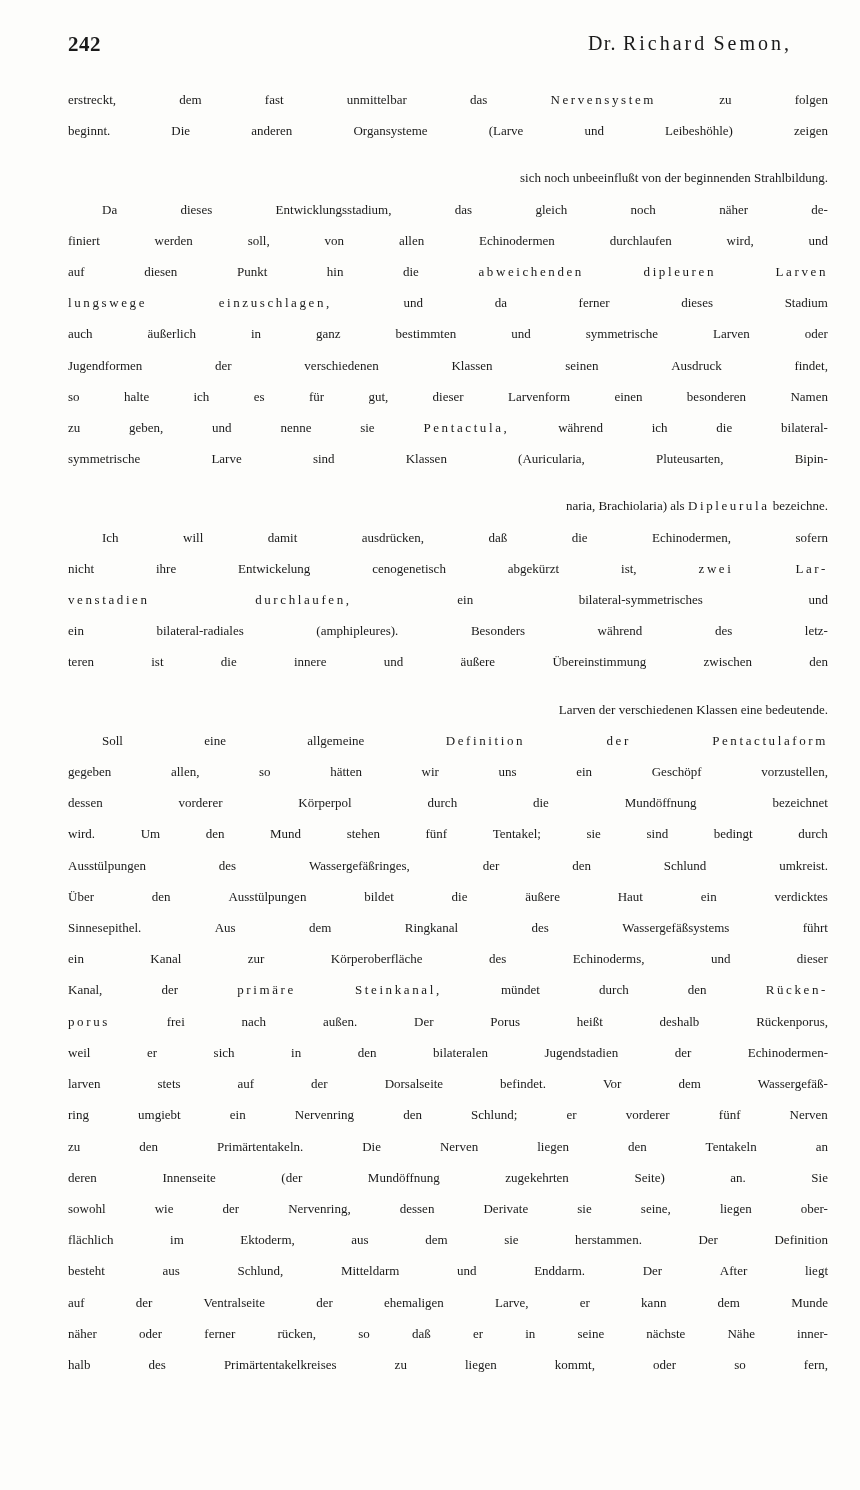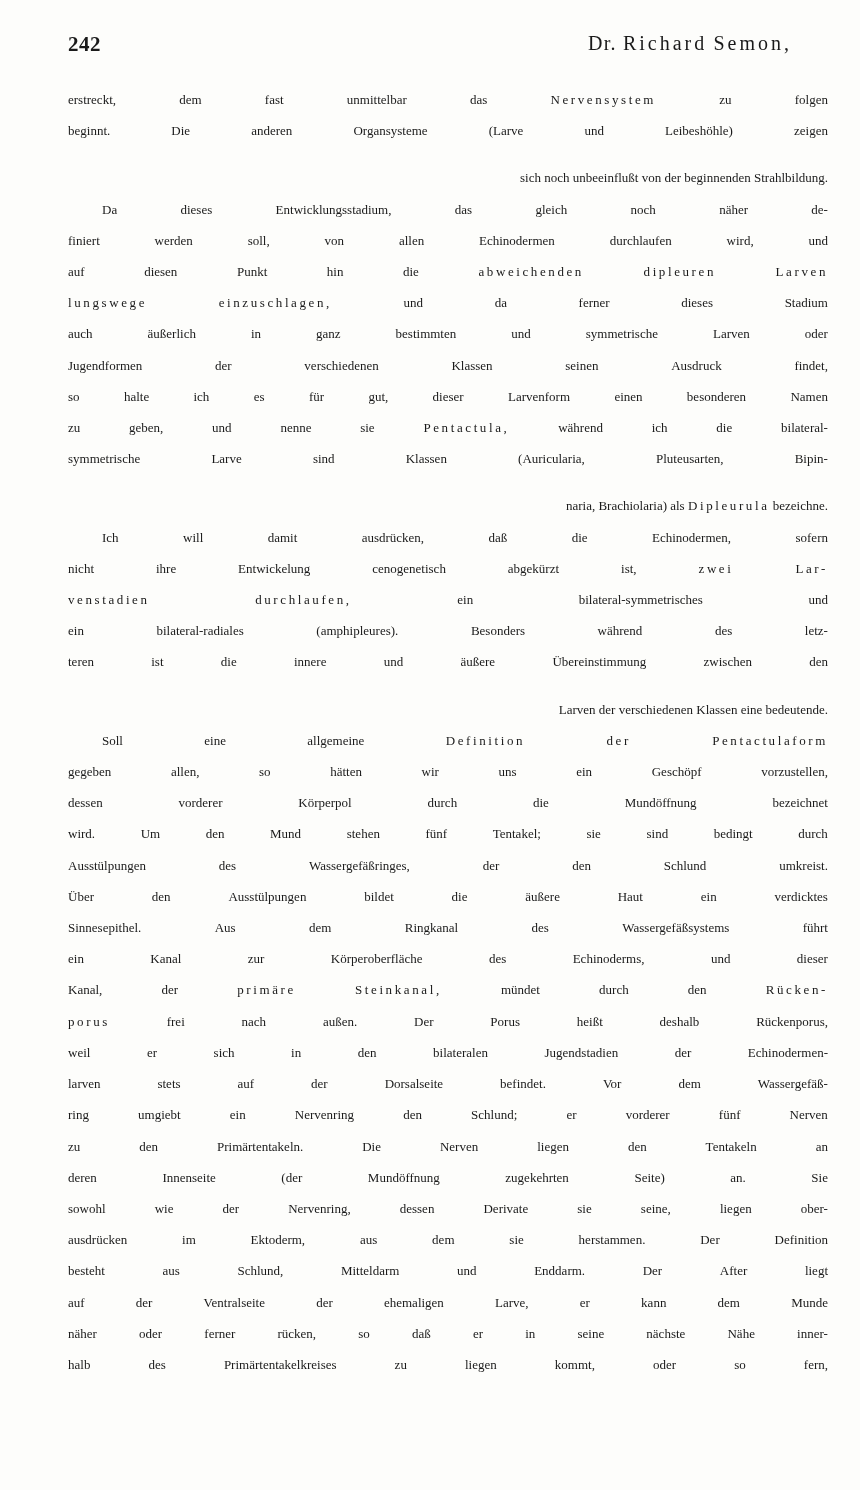--- a/index.html
+++ b/index.html
@@ -438,21 +438,21 @@
           <span>der</span>
           <span>Nervenring,</span>
           <span>dessen</span>
           <span>Derivate</span>
           <span>sie</span>
           <span>seine,</span>
           <span>liegen</span>
           <span>ober-</span>
         </span>
       <span class="line just">
-          <span>ausdrücken</span>
+          <span>flächlich</span>
           <span>im</span>
           <span>Ektoderm,</span>
           <span>aus</span>
           <span>dem</span>
           <span>sie</span>
           <span>herstammen.</span>
           <span>Der</span>
           <span>Definition</span>
         </span>
       <span class="line just">

